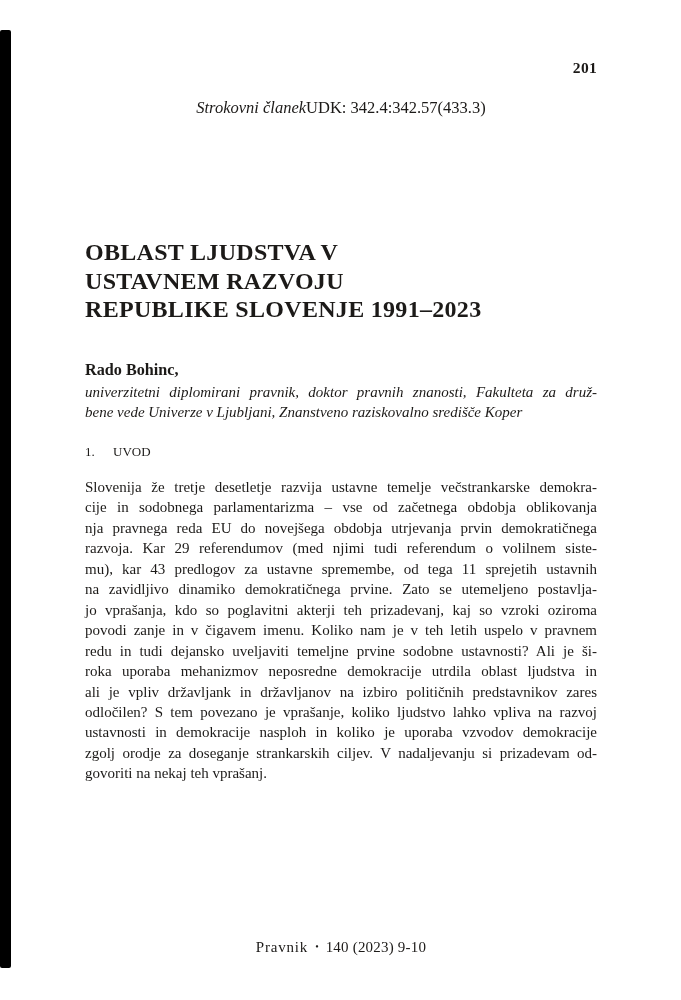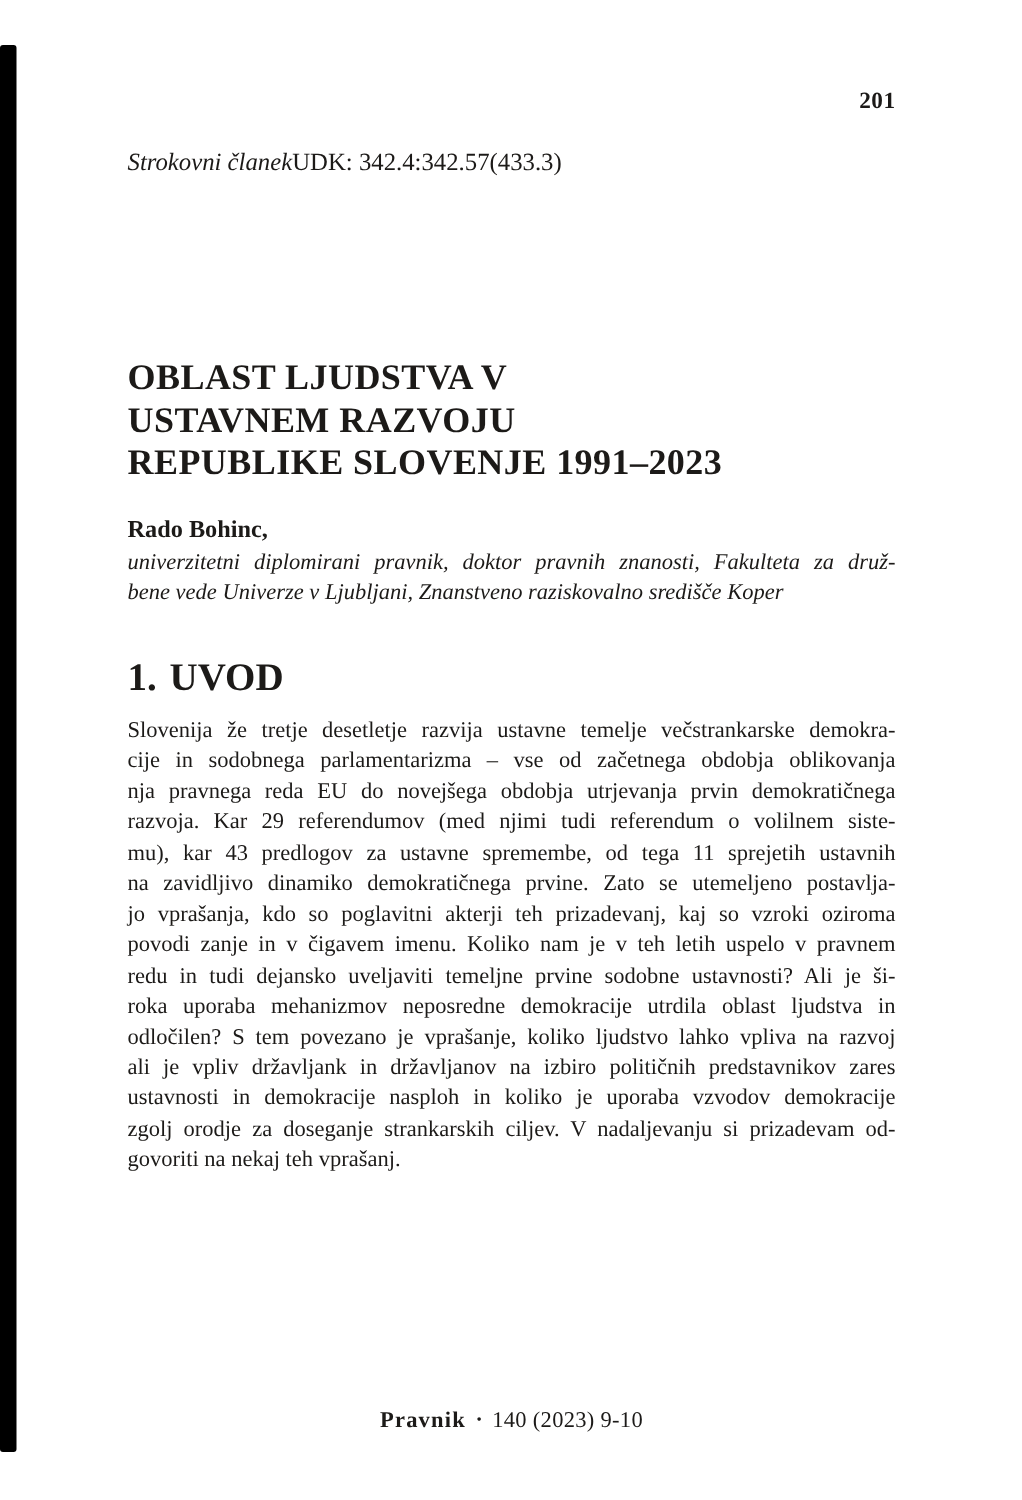--- a/index.html
+++ b/index.html
@@ -33,21 +33,21 @@
     font-size: 15.5px;
     font-weight: bold;
     letter-spacing: 0.3px;
   }
   .meta-row {
     position: absolute;
     top: 98px;
     left: 85px;
     width: 512px;
     display: flex;
-    justify-content: flex-start;
+    justify-content: center;
     align-items: baseline;
     font-size: 16.5px;
   }
   .article-type { font-style: italic; }
   .udk { font-style: normal; }
   .title {
     position: absolute;
     top: 238px;
     left: 85px;
     width: 512px;
@@ -56,43 +56,43 @@
     font-weight: bold;
     line-height: 28.7px;
     letter-spacing: 0.3px;
   }
   .title-line {
     display: block;
     white-space: nowrap;
   }
   .author-block {
     position: absolute;
-    top: 343px;
+    top: 360px;
     left: 85px;
     width: 512px;
   }
   .author-name {
     font-size: 16.2px;
     font-weight: bold;
     line-height: 21px;
     margin-bottom: 1px;
   }
   .affiliation {
     font-size: 15px;
     font-style: italic;
     line-height: 20.4px;
   }
   .section-heading {
     position: absolute;
     top: 440px;
     left: 85px;
     width: 512px;
     margin: 0;
-    font-size: 26px;
-    font-weight: bold;
+    font-size: 13px;
+    font-weight: normal;
     line-height: 24px;
   }
   .section-number {
     display: inline-block;
     width: 28px;
   }
   .body-text {
     position: absolute;
     top: 477px;
     left: 85px;
@@ -108,21 +108,21 @@
   .footer {
     position: absolute;
     top: 938px;
     left: 85px;
     width: 512px;
     text-align: center;
     font-size: 15px;
     line-height: 18px;
   }
   .journal-name {
-    font-weight: bold;
+    font-weight: normal;
     letter-spacing: 0.8px;
   }
   .footer-bullet {
     font-size: 10px;
     vertical-align: 2px;
     margin: 0 7px;
   }
   .issue-info { letter-spacing: 0.2px; }
 </style>
 </head>
@@ -159,22 +159,22 @@
     <span class="body-line jline">Slovenija že tretje desetletje razvija ustavne temelje večstrankarske demokra-</span>
     <span class="body-line jline">cije in sodobnega parlamentarizma – vse od začetnega obdobja oblikovanja</span>
     <span class="body-line jline">nja pravnega reda EU do novejšega obdobja utrjevanja prvin demokratičnega</span>
     <span class="body-line jline">razvoja. Kar 29 referendumov (med njimi tudi referendum o volilnem siste-</span>
     <span class="body-line jline">mu), kar 43 predlogov za ustavne spremembe, od tega 11 sprejetih ustavnih</span>
     <span class="body-line jline">na zavidljivo dinamiko demokratičnega prvine. Zato se utemeljeno postavlja-</span>
     <span class="body-line jline">jo vprašanja, kdo so poglavitni akterji teh prizadevanj, kaj so vzroki oziroma</span>
     <span class="body-line jline">povodi zanje in v čigavem imenu. Koliko nam je v teh letih uspelo v pravnem</span>
     <span class="body-line jline">redu in tudi dejansko uveljaviti temeljne prvine sodobne ustavnosti? Ali je ši-</span>
     <span class="body-line jline">roka uporaba mehanizmov neposredne demokracije utrdila oblast ljudstva in</span>
+    <span class="body-line jline">ali je vpliv državljank in državljanov na izbiro političnih predstavnikov zares</span>
     <span class="body-line jline">odločilen? S tem povezano je vprašanje, koliko ljudstvo lahko vpliva na razvoj</span>
-    <span class="body-line jline">ali je vpliv državljank in državljanov na izbiro političnih predstavnikov zares</span>
     <span class="body-line jline">ustavnosti in demokracije nasploh in koliko je uporaba vzvodov demokracije</span>
     <span class="body-line jline">zgolj orodje za doseganje strankarskih ciljev. V nadaljevanju si prizadevam od-</span>
     <span class="body-line">govoriti na nekaj teh vprašanj.</span>
   </div>
 
   <div class="footer">
     <span class="journal-name">Pravnik</span><span class="footer-bullet">•</span><span class="issue-info">140 (2023) 9-10</span>
   </div>
 
 </div>

